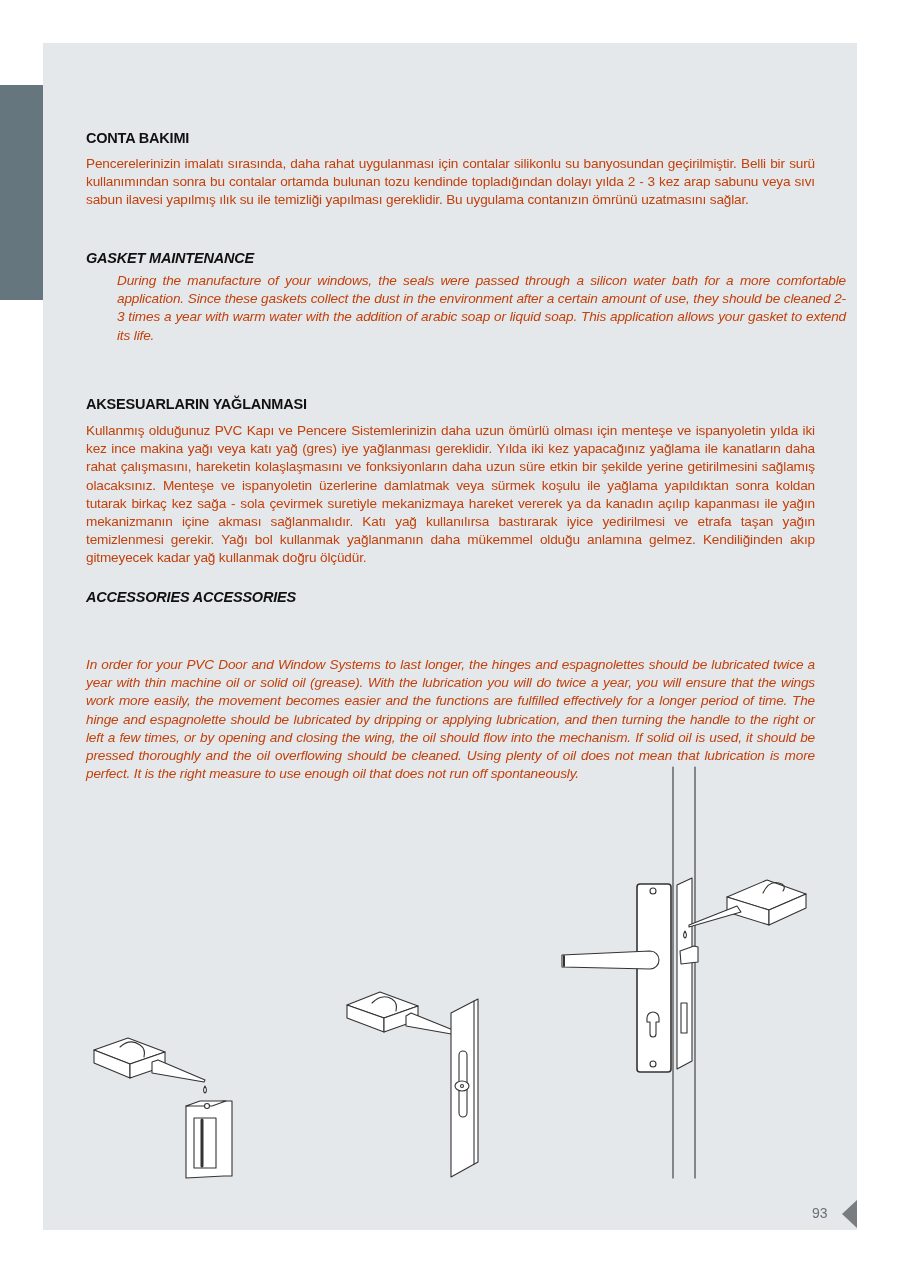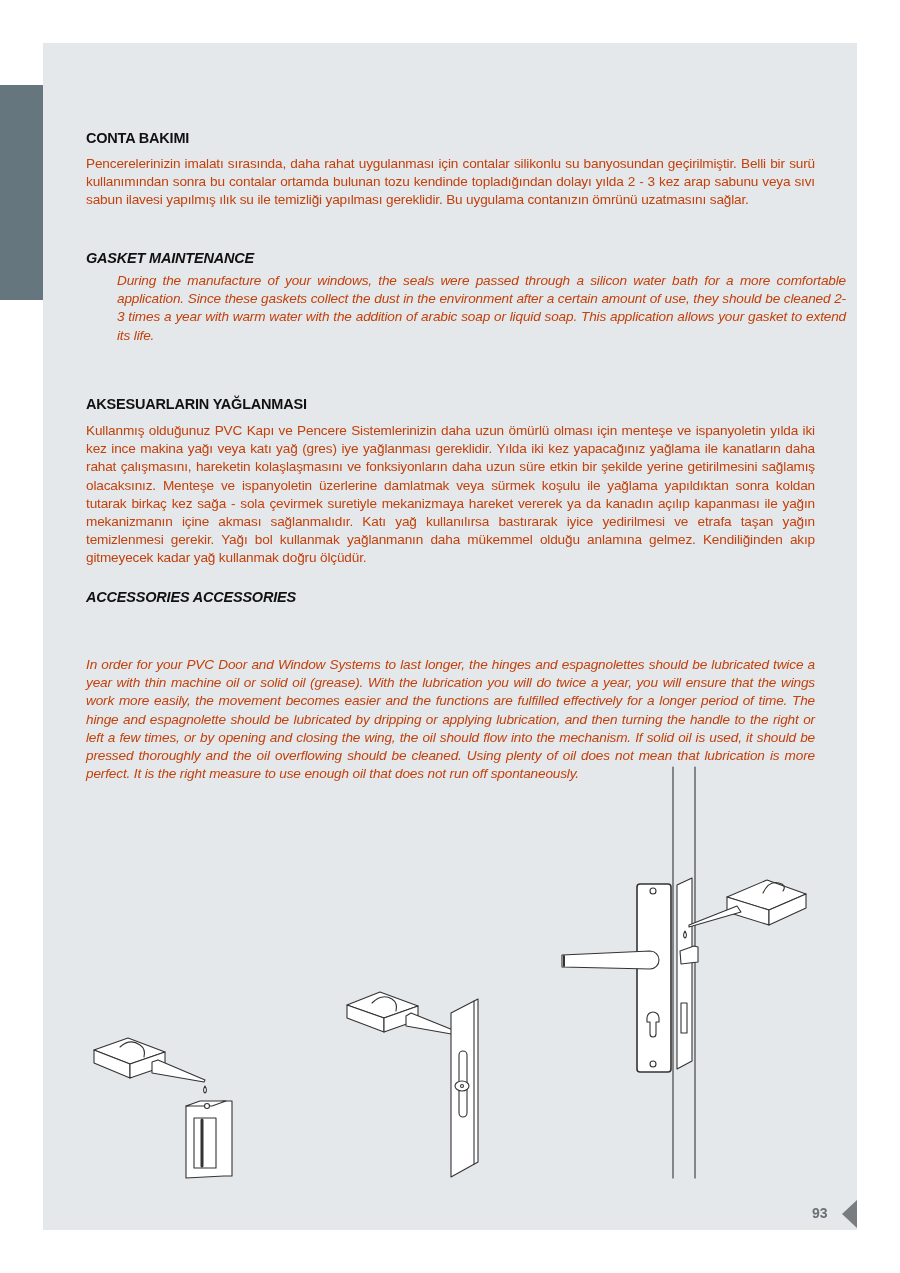--- a/index.html
+++ b/index.html
@@ -13,21 +13,21 @@
     p.it { font-style: italic; }
     .sec1-h { position: absolute; top: 44px; left: 0; }
     .sec1-p { position: absolute; top: 69px; left: 0; width: 729px; }
     .sec2-h { position: absolute; top: 164px; left: 0; }
     .sec2-p { position: absolute; top: 186px; left: 0; width: 729px; margin-left: 31px; }
     .sec3-h { position: absolute; top: 310px; left: 0; }
     .sec3-p { position: absolute; top: 336px; left: 0; width: 729px; }
     .sec4-h { position: absolute; top: 503px; left: 0; }
     .sec4-p { position: absolute; top: 530px; left: 0; width: 729px; margin-top: 40px; }
     .illus { position: absolute; left: 0; top: 0; width: 900px; height: 1273px; pointer-events: none; }
-    .page-num { position: absolute; left: 812px; top: 1205px; font-size: 14px; color: #6b6f73; font-weight: bold; }
+    .page-num { position: absolute; left: 812px; top: 1205px; font-size: 14px; color: #6b6f73; }
     .page-arrow { position: absolute; left: 842px; top: 1200px; width: 0; height: 0; border-top: 14px solid transparent; border-bottom: 14px solid transparent; border-right: 15px solid #7a7d80; }
   </style>
 </head>
 <body>
 
 <div class="side-tab"></div>
 <div class="page">
   <div class="content">
     <h2 class="sec1-h">CONTA BAKIMI</h2>
     <p class="sec1-p">Pencerelerinizin imalatı sırasında, daha rahat uygulanması için contalar silikonlu su banyosundan geçirilmiştir. Belli bir surü kullanımından sonra bu contalar ortamda bulunan tozu kendinde topladığından dolayı yılda 2 - 3 kez arap sabunu veya sıvı sabun ilavesi yapılmış ılık su ile temizliği yapılması gereklidir. Bu uygulama contanızın ömrünü uzatmasını sağlar.</p>

